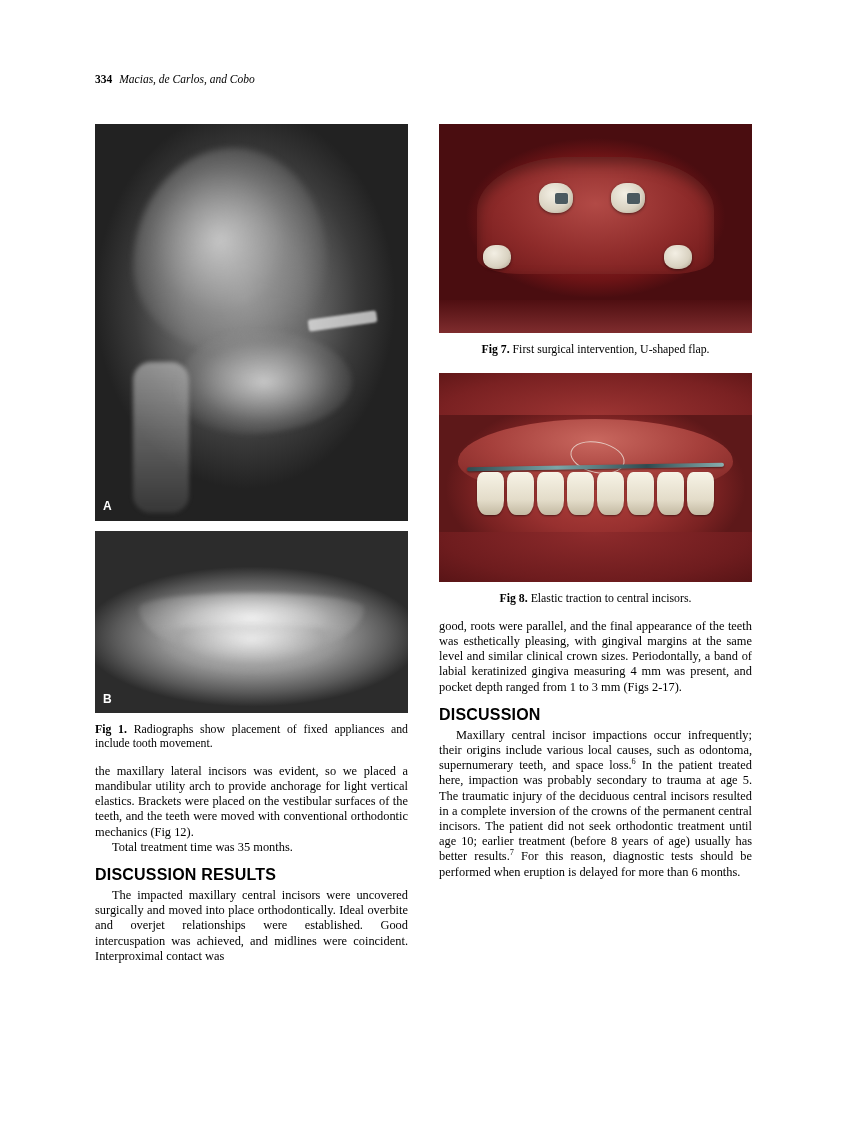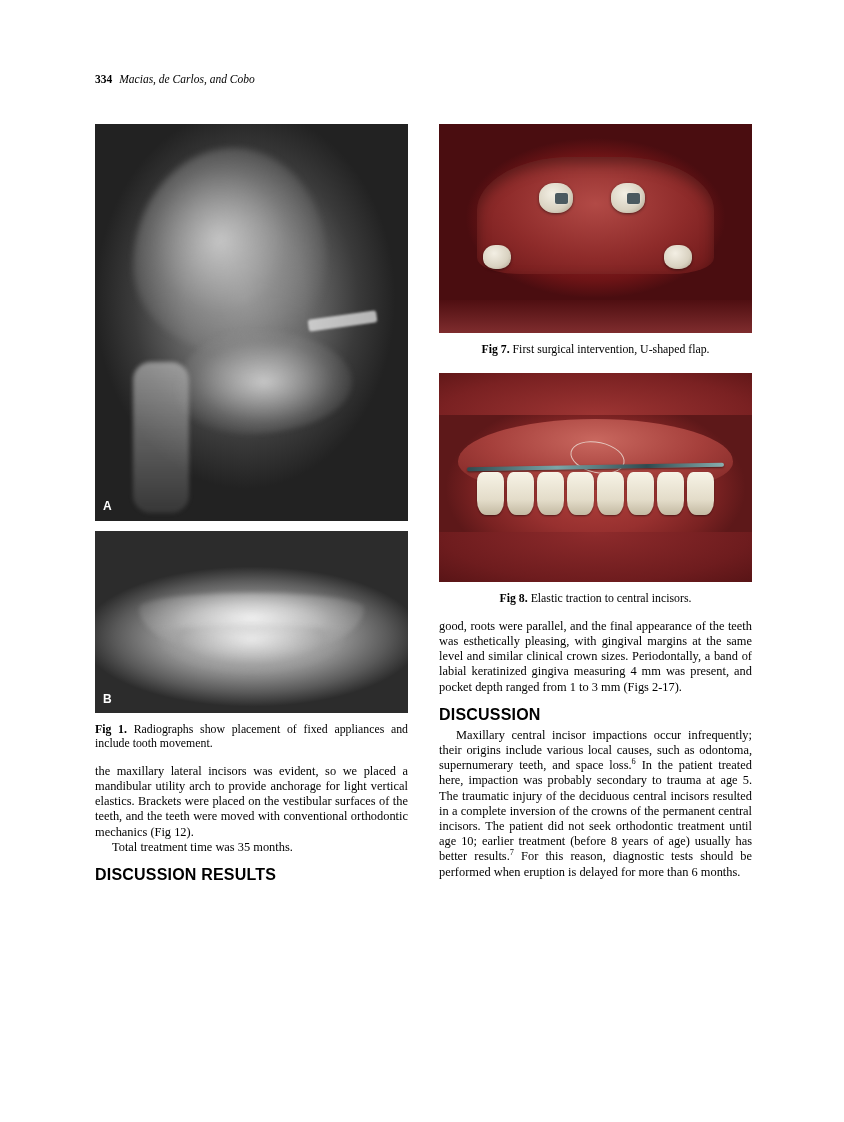--- a/index.html
+++ b/index.html
@@ -340,20 +340,21 @@
 
     <p class="figcaption"><b>Fig 1.</b><span> Radiographs show placement of fixed appliances and include tooth movement.</span></p>
 
     <div class="block-gap"></div>
 
     <p class="body-text">the maxillary lateral incisors was evident, so we placed a mandibular utility arch to provide anchorage for light vertical elastics. Brackets were placed on the vestibular surfaces of the teeth, and the teeth were moved with conventional orthodontic mechanics (Fig 12).</p>
     <p class="body-text indent">Total treatment time was 35 months.</p>
 
     <div class="section-head">DISCUSSION RESULTS</div>
 
+    <p class="body-text indent">The impacted maxillary central incisors were uncovered surgically and moved into place orthodontically. Ideal overbite and overjet relationships were established. Good intercuspation was achieved, and midlines were coincident. Interproximal contact was</p>
   </div>
 
   <div class="col col-right">
 
     <div class="figbox clinical1">
       <div class="flap"></div>
       <div class="tooth t1"></div>
       <div class="tooth t2"></div>
       <div class="tooth t3"></div>
       <div class="tooth t4"></div>

